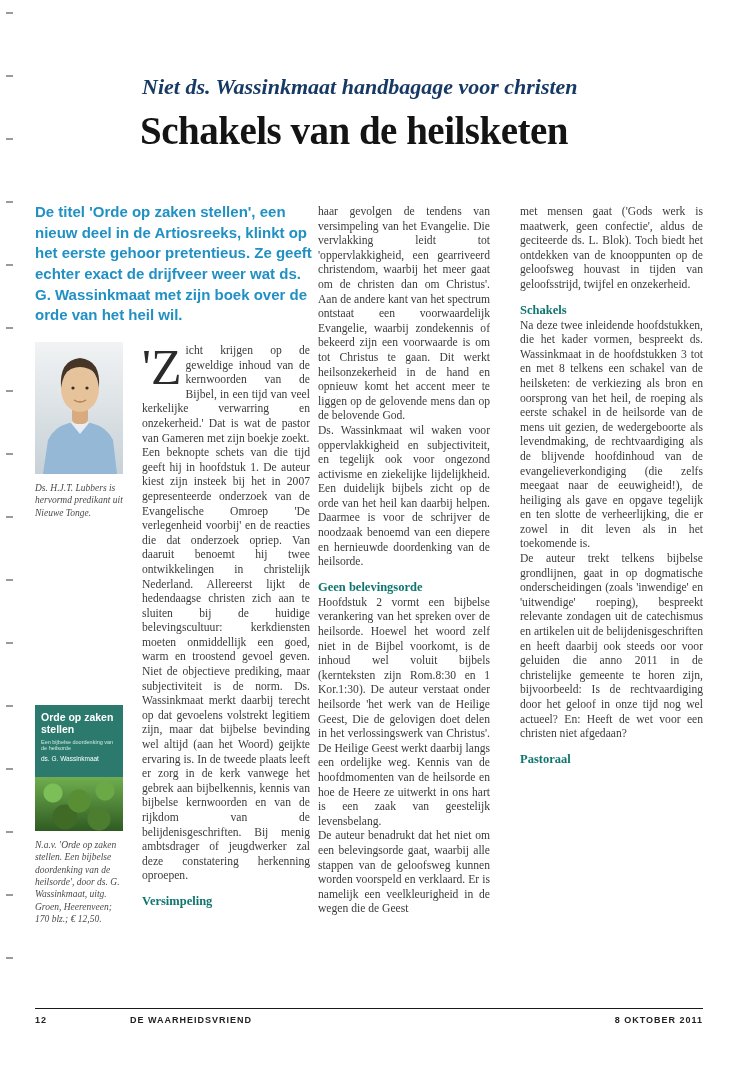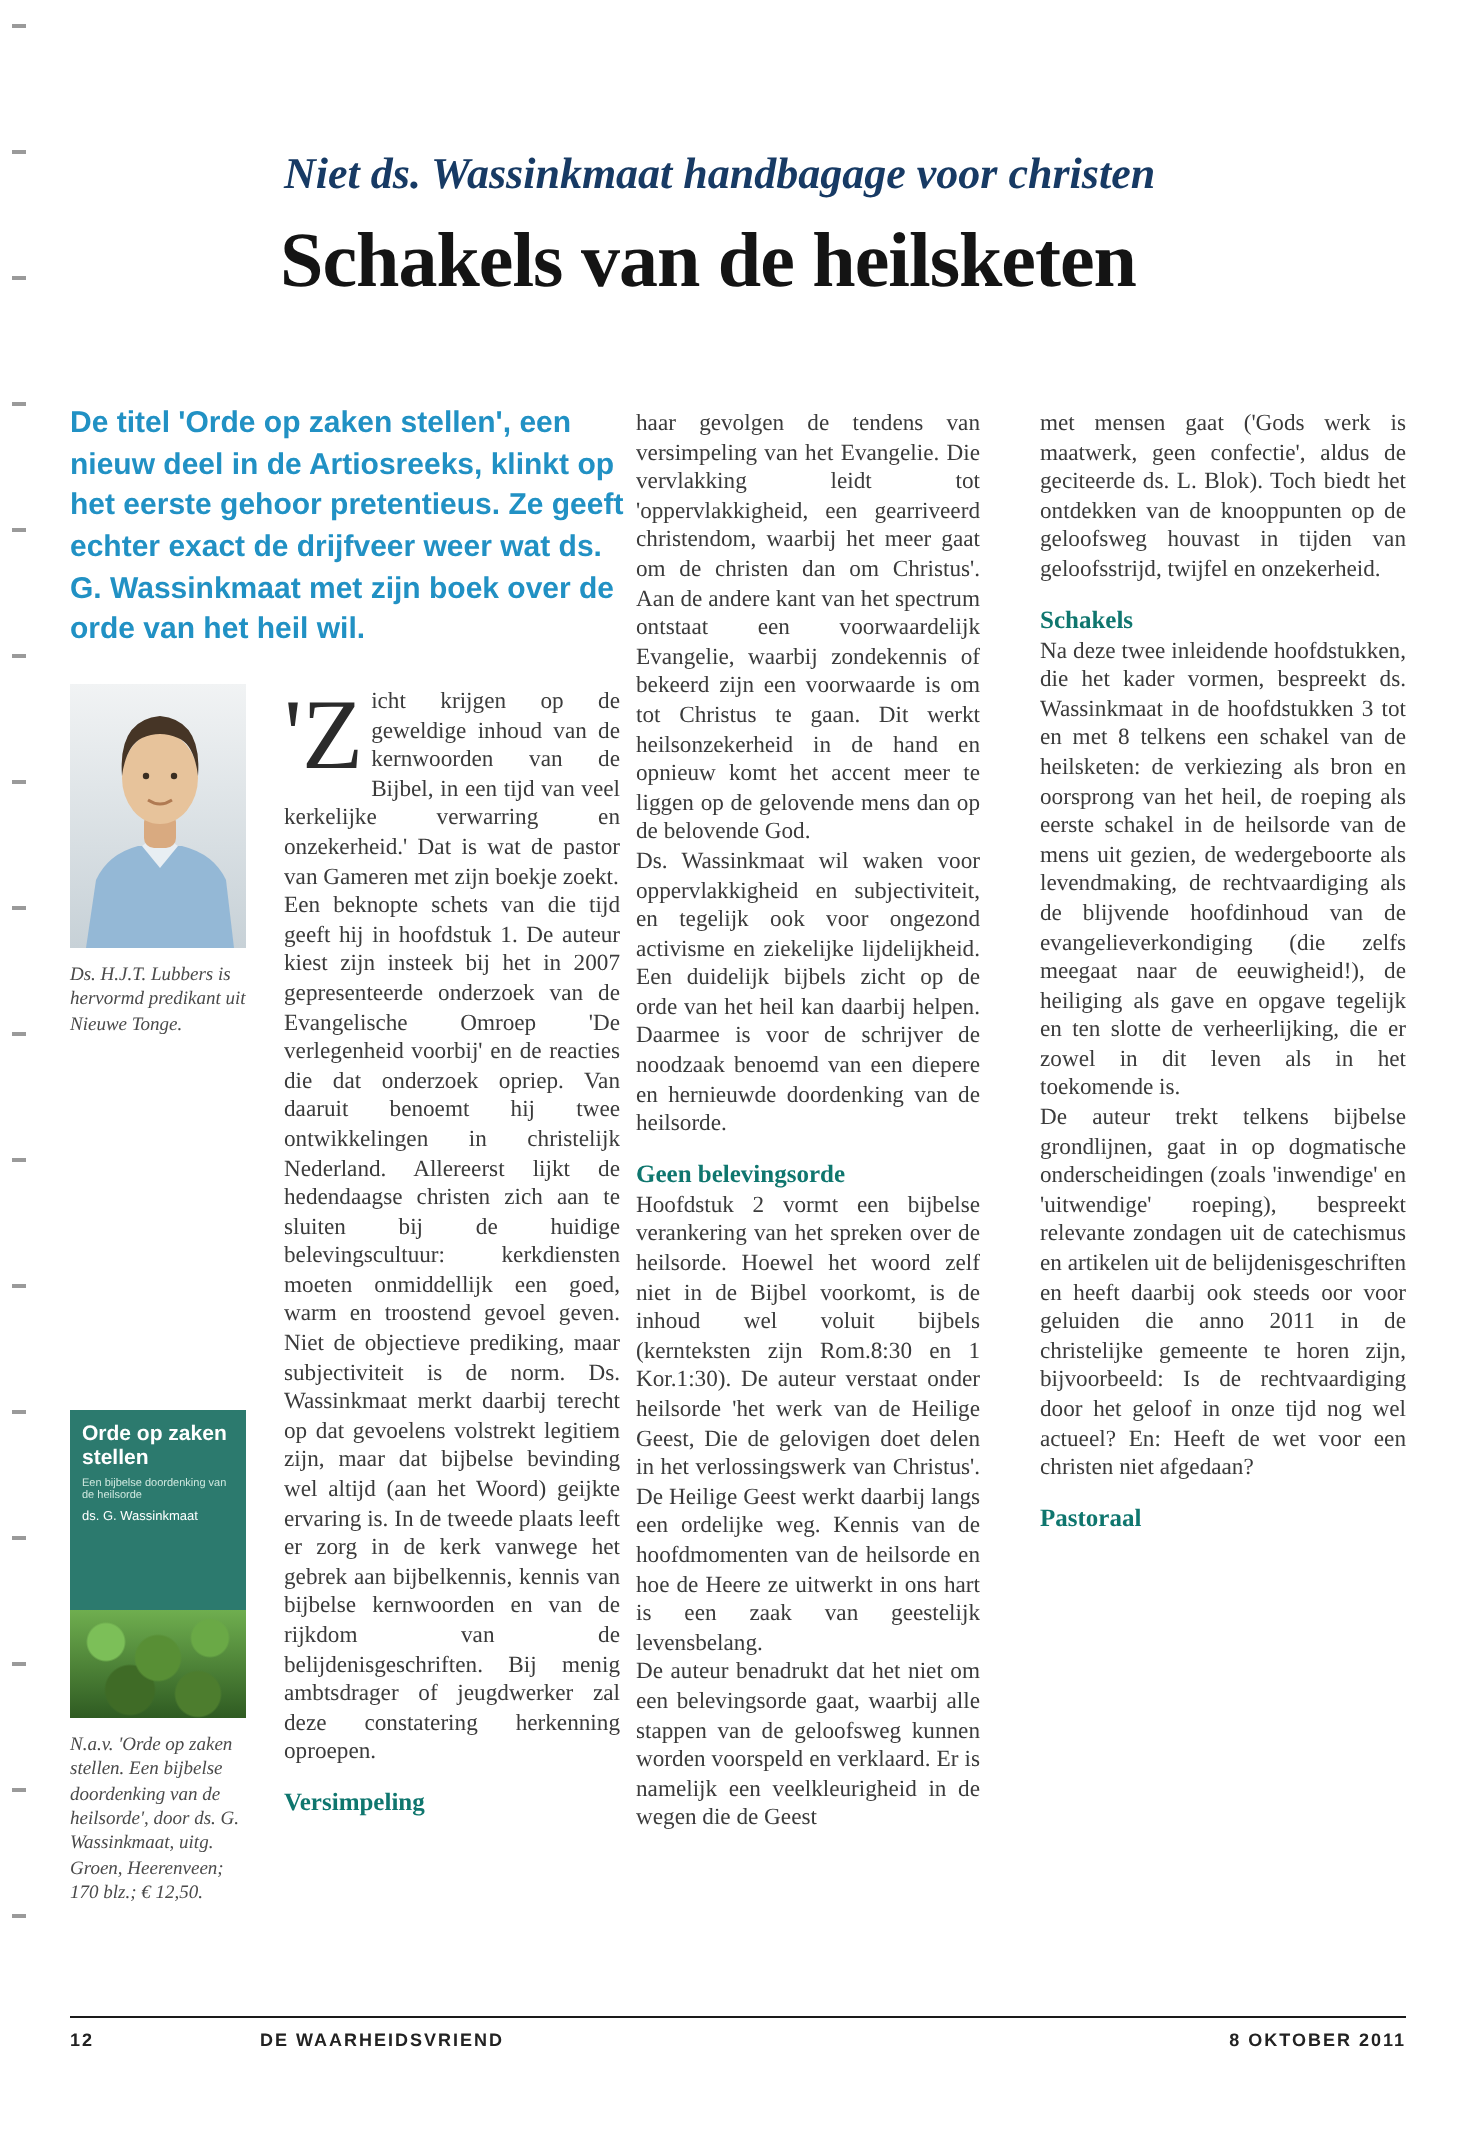--- a/index.html
+++ b/index.html
@@ -24,21 +24,21 @@
     font-family:"Liberation Sans",sans-serif;font-weight:bold;
     font-size:15px;line-height:1.38;color:var(--intro-blue,#2191c4);
   }
   
   .rail{position:absolute;left:35px;top:342px;width:88px;}
   .photo{width:88px;height:132px;overflow:hidden;background:#e8ebed;}
   .caption{
     margin:8px 0 0 0;font-style:italic;font-size:9.5px;line-height:1.3;color:#4a4a4a;
   }
   .book{
-    position:relative;margin-top:186px;width:88px;height:154px;
+    position:relative;margin-top:186px;width:88px;height:126px;
     background:var(--book-teal,#2c7a6e);overflow:hidden;
   }
   .book-title{
     padding:7px 6px 0 6px;font-family:"Liberation Sans",sans-serif;
     font-weight:bold;font-size:10.5px;line-height:1.12;color:#ffffff;
   }
   .book-sub{
     padding:3px 6px 0 6px;font-family:"Liberation Sans",sans-serif;
     font-size:5.5px;line-height:1.2;color:#cfe8df;
   }

